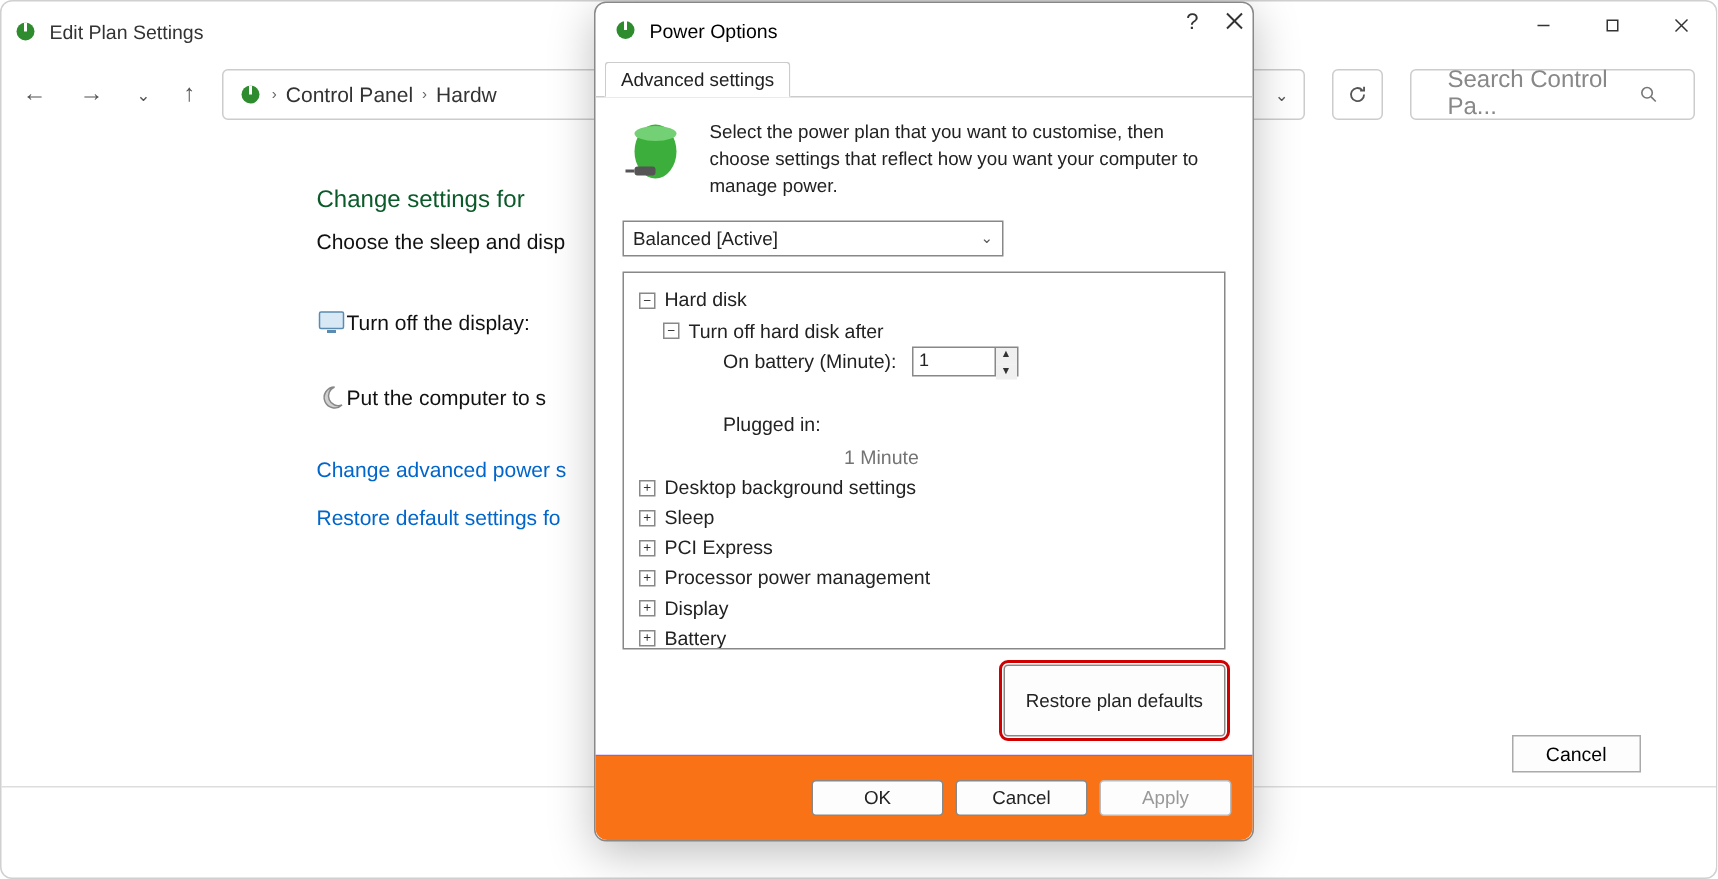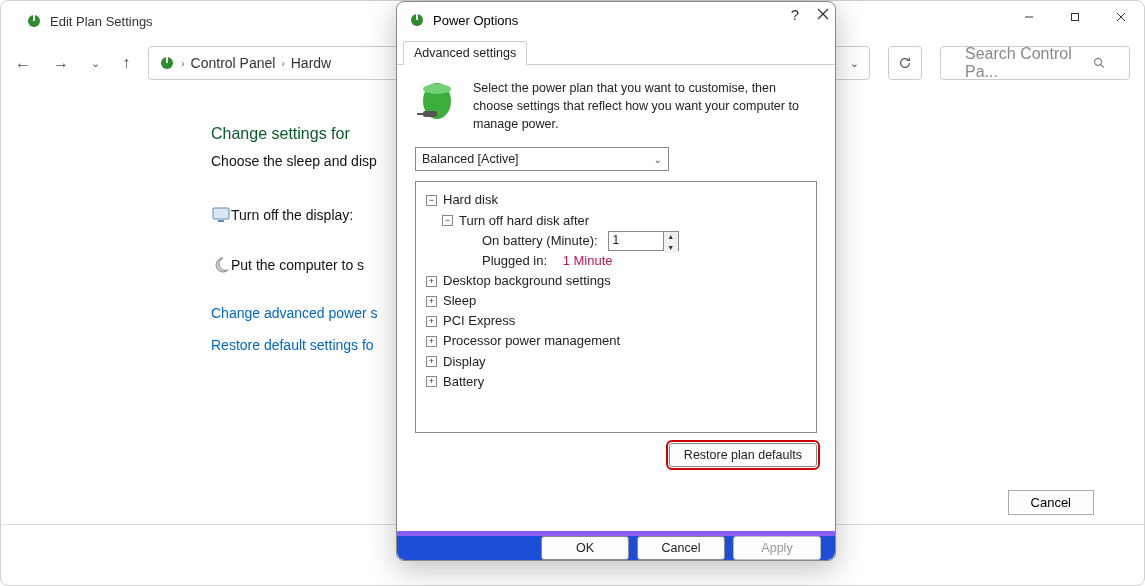--- a/index.html
+++ b/index.html
@@ -1,20 +1,20 @@
 <!DOCTYPE html>
 <html><head>
 <meta charset="utf-8">
 <style>
 * { box-sizing: border-box; font-family: "Segoe UI", Tahoma, sans-serif; }
 body { margin: 0; background: #fff; width: 1145px; height: 586px; overflow: hidden; position: relative; }
 
 
 .parent-window { width: 1145px; height: 586px; border: 1px solid #d0d0d0; border-radius: 8px; position: relative; background: #fff; }
-.parent-titlebar { height: 40px; display: flex; align-items: center; padding: 0 25px; font-size: 13px; color: #333; }
+.parent-titlebar { height: 40px; display: flex; align-items: center; padding: 0 8px; font-size: 13px; color: #333; }
 .parent-title-icon { width: 16px; height: 16px; margin-right: 8px; }
 .parent-win-controls { position: absolute; right: 0; top: 0; display: flex; }
 .win-control { width: 46px; height: 32px; display: flex; align-items: center; justify-content: center; color: #555; font-size: 12px; }
 .win-control svg { width: 10px; height: 10px; }
 
 .nav-row { height: 44px; display: flex; align-items: center; padding: 0 14px; gap: 18px; font-size: 14px; color: #333; }
 .nav-arrows { display: flex; align-items: center; gap: 22px; color: #555; }
 .nav-arrows span { font-size: 16px; }
 .breadcrumb { display: flex; align-items: center; gap: 6px; border: 1px solid #ccc; border-radius: 4px; padding: 4px 10px; flex: 1; min-width: 0; height: 34px; }
 .bc-sep { color: #666; font-size: 10px; }
@@ -50,26 +50,26 @@
 
 .tree-box { border:1px solid #888; height: 252px; padding: 8px 10px; font-size: 13px; color:#222; overflow:hidden; background:#fff; }
 .tree-row { display:flex; align-items:center; gap:6px; line-height: 1.55; }
 .tree-indent1 { padding-left: 16px; }
 .tree-indent3 { padding-left: 56px; }
 .exp { width:11px; height:11px; border:1px solid #888; display:inline-flex; align-items:center; justify-content:center; font-size:9px; line-height:1; color:#333; flex-shrink:0; background:#fff; }
 .spinner { display:inline-flex; align-items:stretch; border:1px solid #888; height:20px; margin-left:4px; }
 .spinner-val { width:54px; padding:0 4px; font-size:12px; display:flex; align-items:center; }
 .spinner-btns { display:flex; flex-direction:column; border-left:1px solid #888; }
 .spinner-btns div { width:14px; flex:1; font-size:7px; display:flex; align-items:center; justify-content:center; background:#f0f0f0; color:#333; }
-.blue { color: #be185d; }
+.blue { color: #737373; margin-top: 44px; }
 
 .restore-row { display:flex; justify-content:flex-end; margin-top:10px; margin-bottom: 8px; }
-.restore-btn { border:1px solid #888; outline: 2px solid #d00000; outline-offset:1px; border-radius:3px; background:#fdfdfd; padding:4px 14px; font-size:12.5px; color:#222; }
-
-.dlg-footer { display:flex; justify-content:flex-end; gap:8px; padding:0 14px; border-top:5px solid #8b5cf6; background:#1d4ed8; border-bottom-left-radius:8px; border-bottom-right-radius:8px; }
+.restore-btn { border:1px solid #888; outline: 2px solid #d00000; outline-offset:1px; border-radius:3px; background:#fdfdfd; padding:16px 14px; font-size:12.5px; color:#222; }
+
+.dlg-footer { display:flex; justify-content:flex-end; gap:8px; padding:16px 14px; border-top:1px solid #8b5cf6; background:#f97316; border-bottom-left-radius:8px; border-bottom-right-radius:8px; }
 .dlg-btn { border:1px solid #888; background:#fdfdfd; width:88px; height:24px; font-size:12.5px; color:#222; display:flex; align-items:center; justify-content:center; border-radius:3px; }
 .dlg-btn.disabled { color:#999; border-color:#bbb; }
 </style>
 </head>
 <body>
 
 <div class="parent-window">
 
   <div class="parent-titlebar">
     <svg class="parent-title-icon" viewBox="0 0 16 16">

